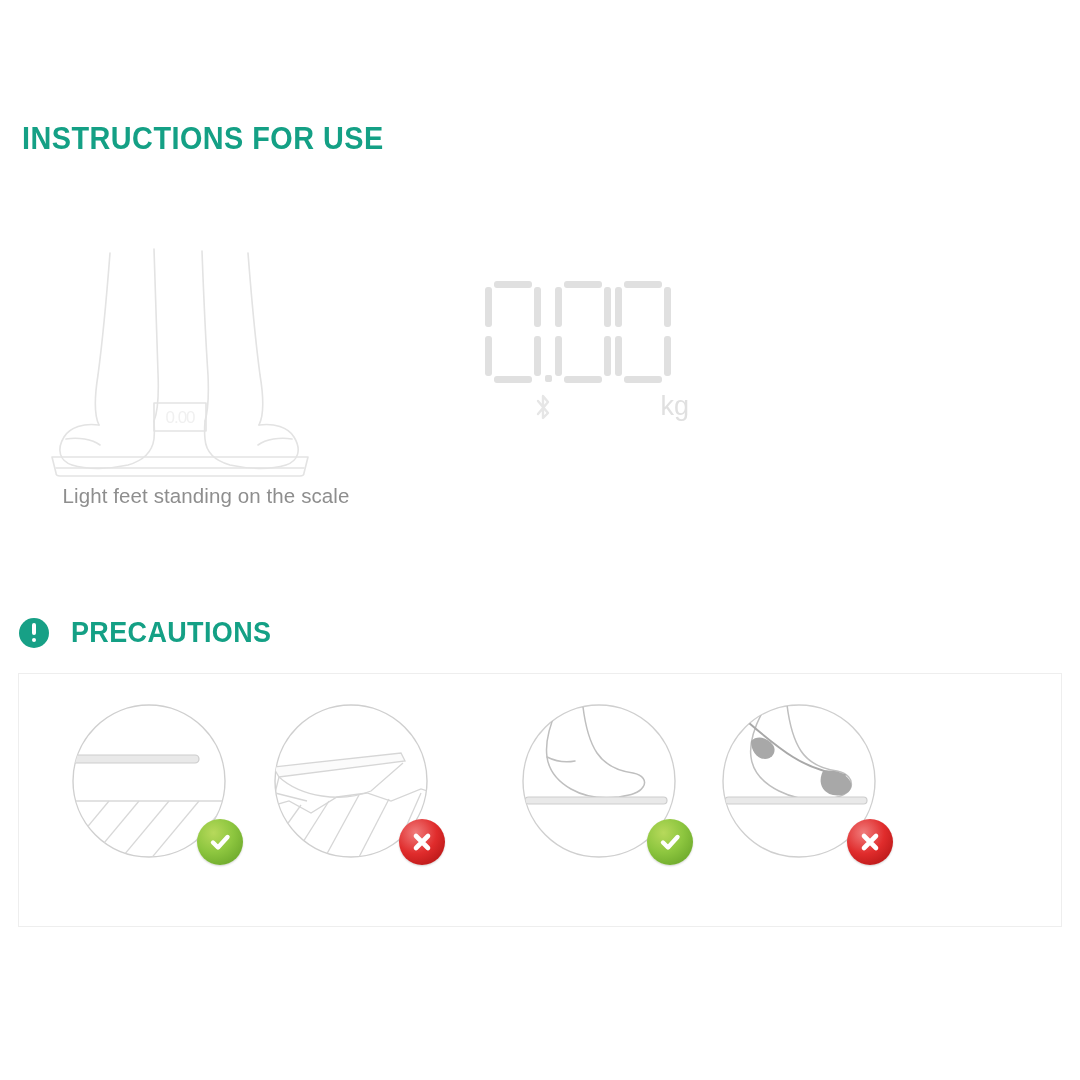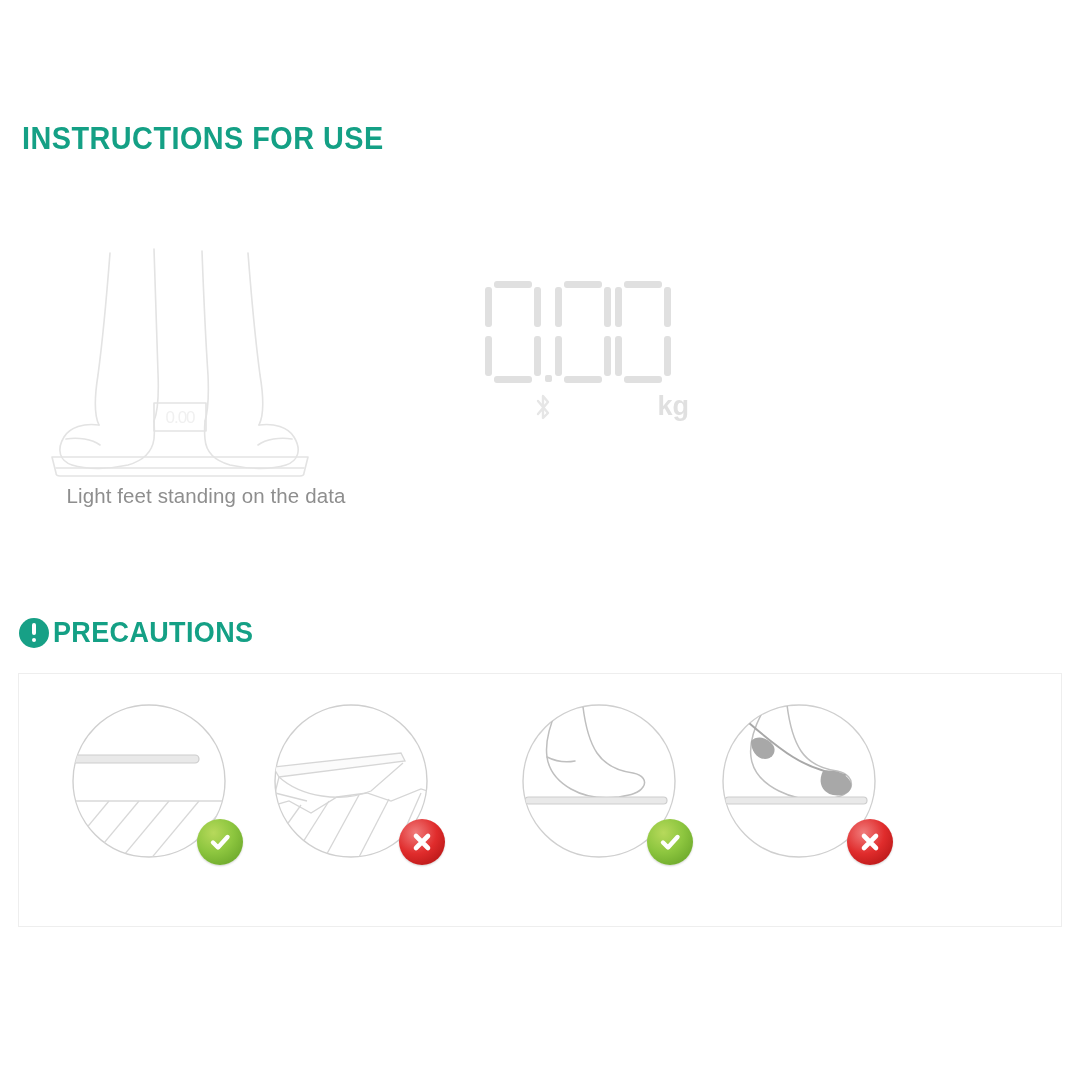--- a/index.html
+++ b/index.html
@@ -30,21 +30,21 @@
     transform: scaleX(0.93);
     transform-origin: left center;
   }
 
   #precautions-header {
     position: absolute;
     left: 19px;
     top: 616px;
     display: flex;
     align-items: center;
-    gap: 4px;
+    gap: 22px;
   }
   #precautions-title {
     font-size: 29px;
     font-weight: bold;
     color: #14a085;
     letter-spacing: 0.4px;
     transform: scaleX(0.93);
     transform-origin: left center;
     white-space: nowrap;
   }
@@ -103,21 +103,20 @@
   }
 
   
   .lcd {
     position: absolute;
     left: 50%;
     top: 56px;
     transform: translateX(-50%);
     width: 210px;
     height: 140px;
-    font-weight: bold;
   }
   .lcd-row {
     position: absolute;
     left: 0; top: 0;
     display: flex;
     align-items: flex-start;
   }
   .seg-digit {
     position: relative;
     width: 56px;
@@ -243,21 +242,21 @@
 
           <path d="M16 232 L272 232 L268 248 C268 250, 266 251, 264 251 L24 251
                    C22 251, 20 250, 20 248 Z"></path>
           <path d="M20 243 L268 243"></path>
 
           <path d="M118 178 L170 178 L170 206 L118 206 Z"></path>
         </g>
         <text x="144" y="198" text-anchor="middle" font-family="'Liberation Sans', sans-serif" font-size="17" fill="#f0f0f0" letter-spacing="-1">0.00</text>
       </svg>
     </div>
-    <div class="step-caption">Light feet standing on the data</div>
+    <div class="step-caption">Light feet standing on the scale</div>
   </div>
 
   <div class="step" id="step-2">
     <div class="step-art">
       <div class="lcd">
         <div class="lcd-row">
 
           <div class="seg-digit">
             <div class="seg h t"></div>
               <div class="seg v tl"></div>

